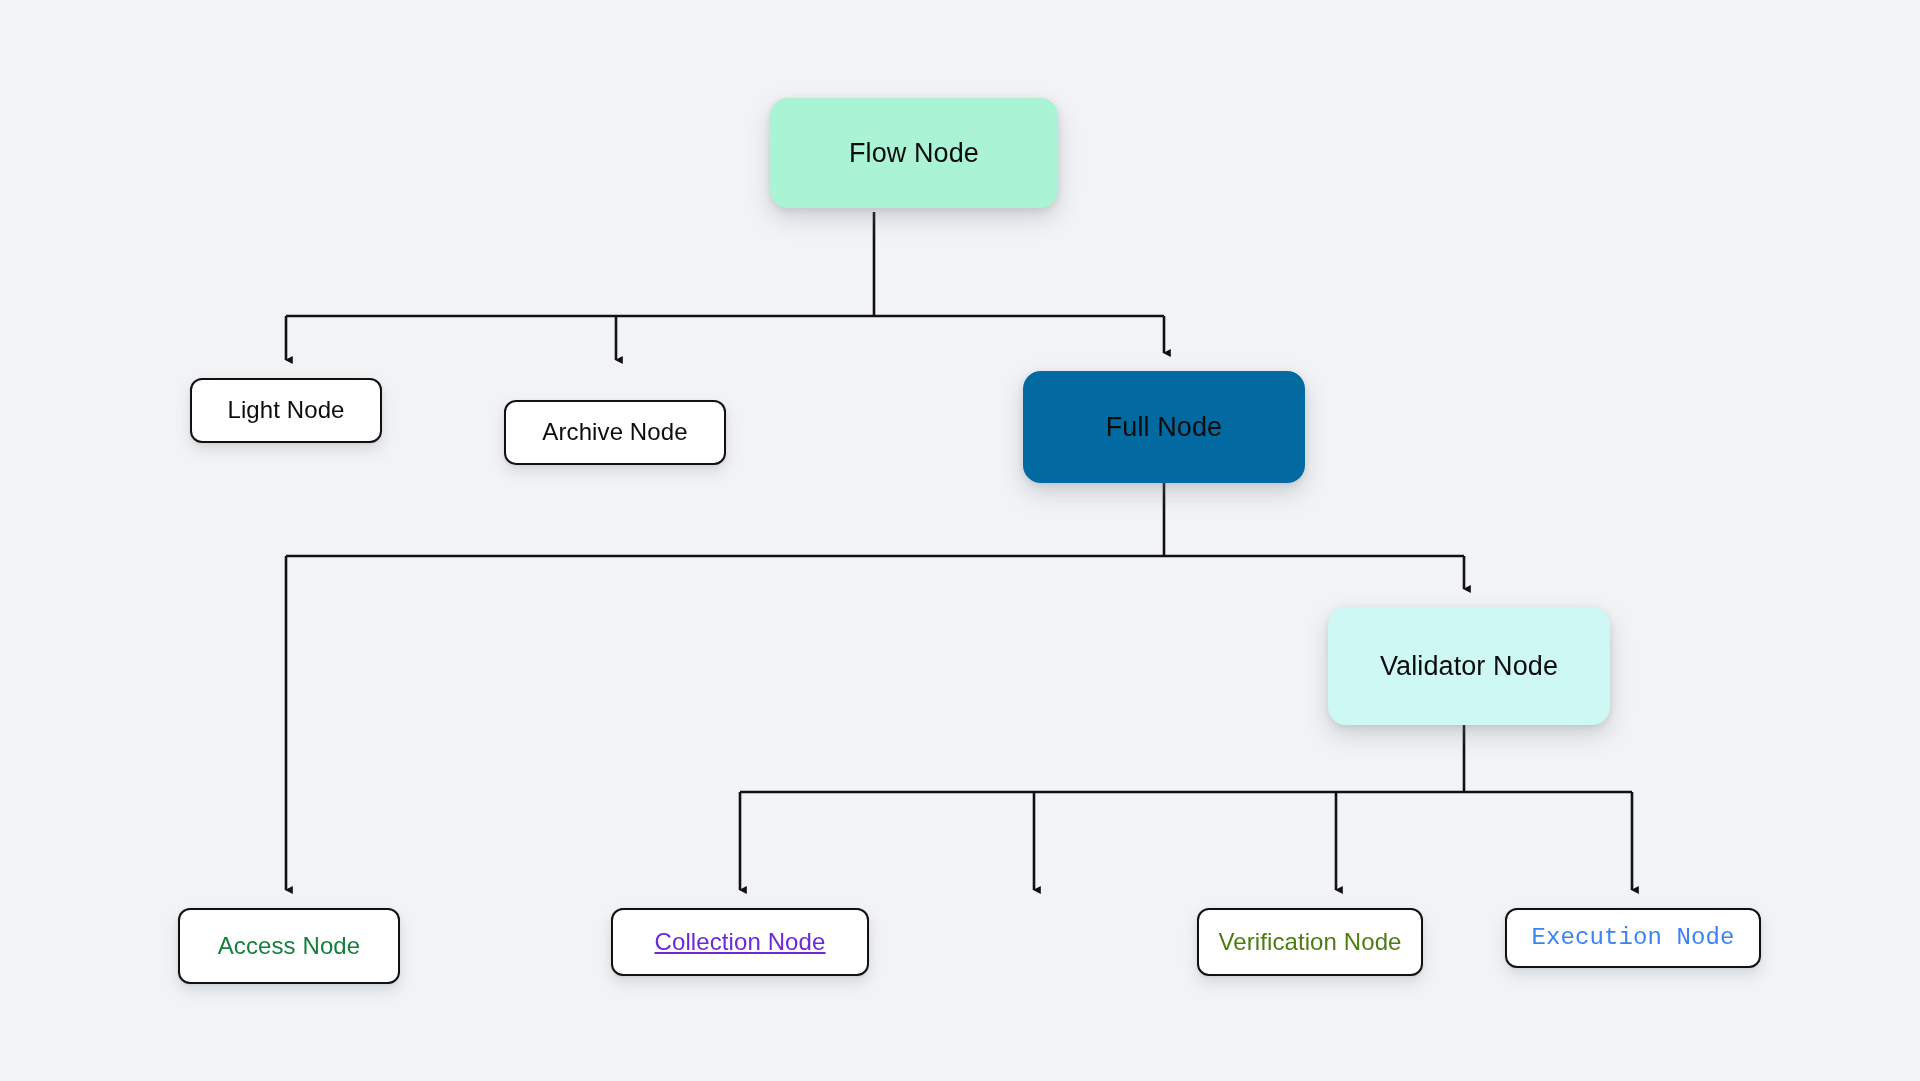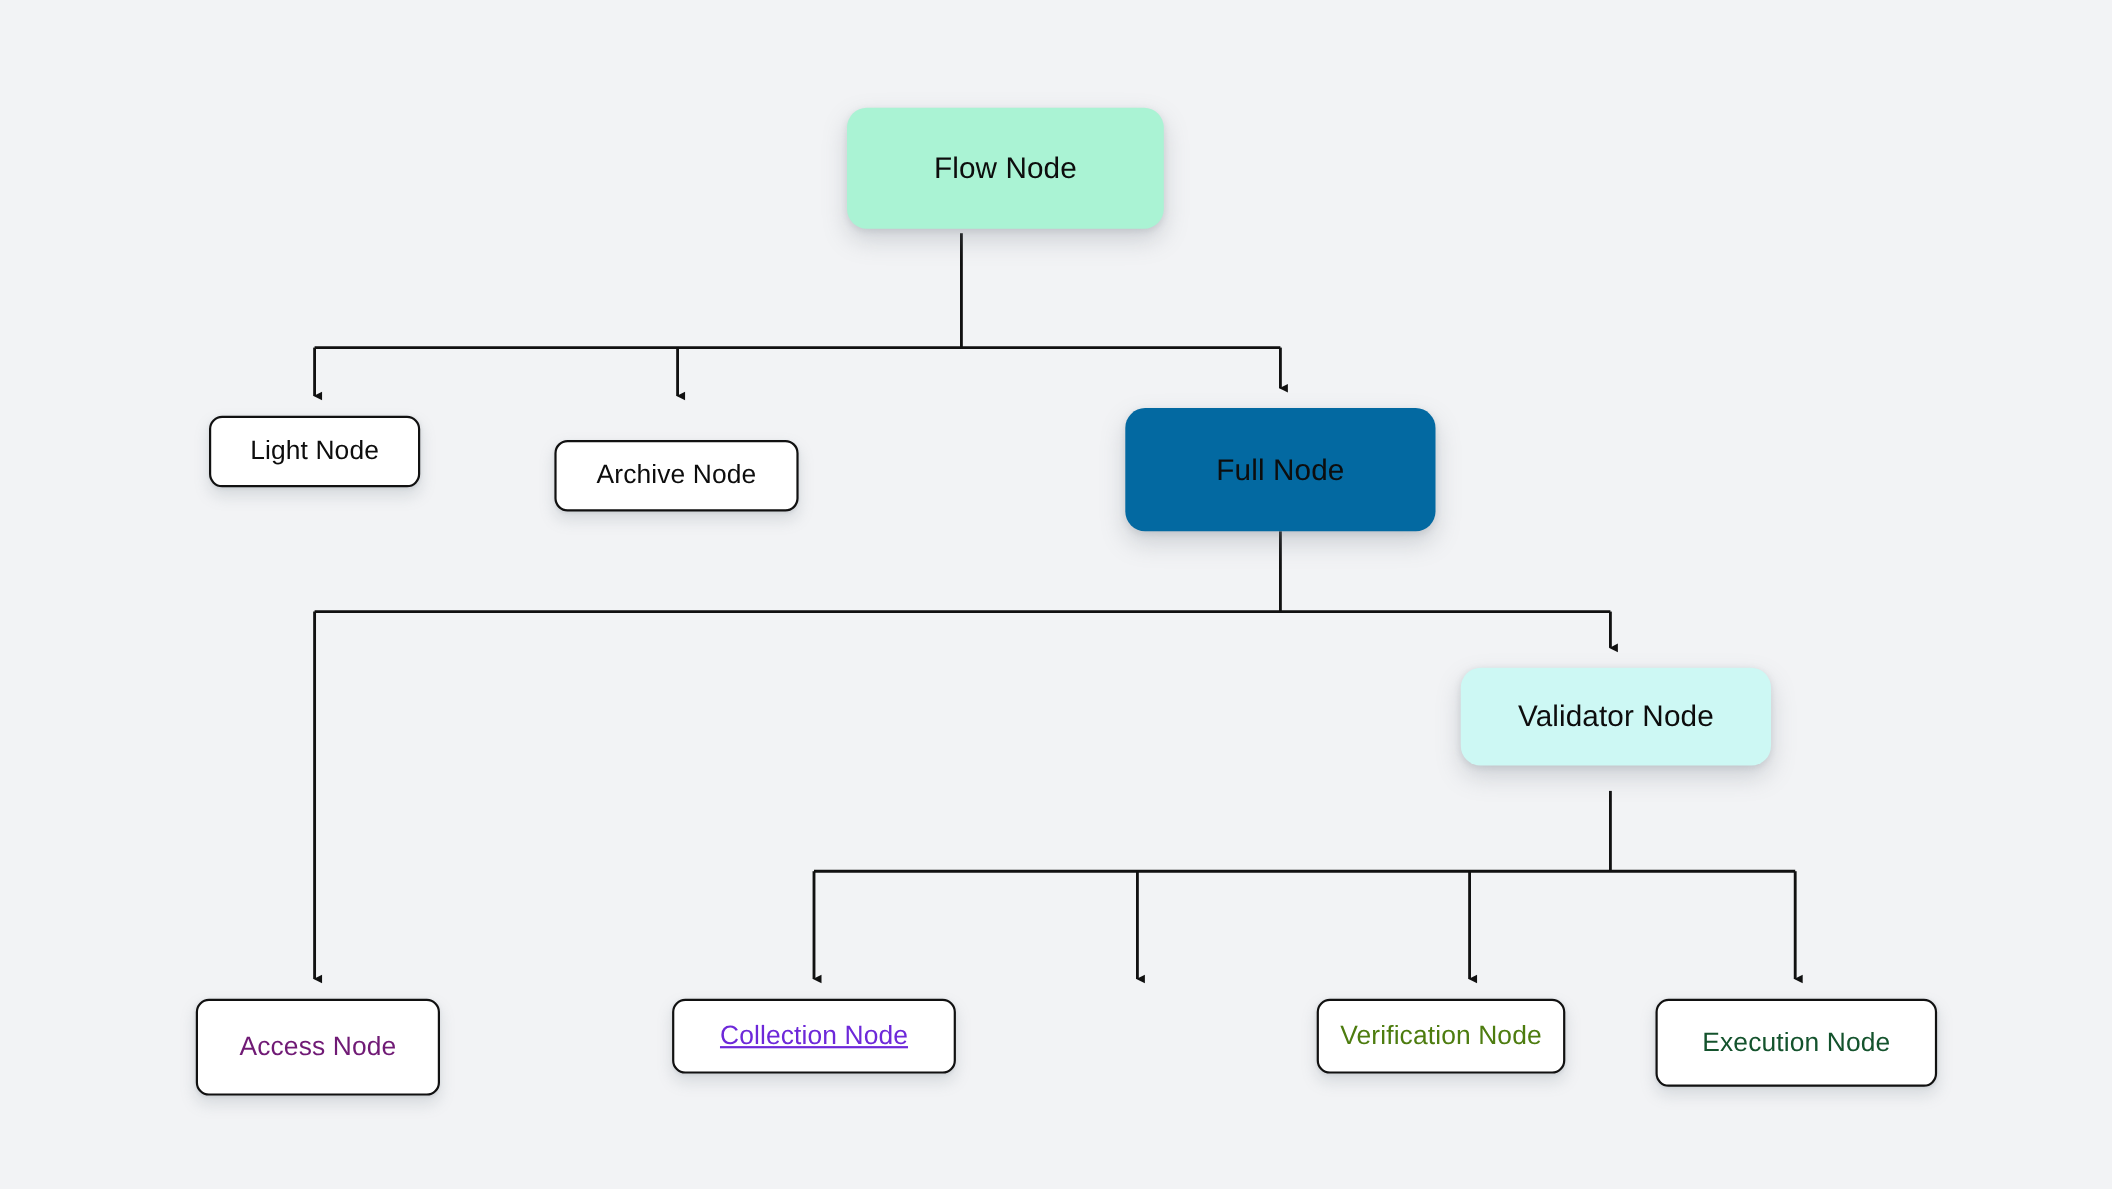--- a/index.html
+++ b/index.html
@@ -108,34 +108,34 @@
   </div>
 
   <div class="node outlined" id="node-archive" style="left: 504px; top: 400px; width: 222px; height: 65px; background: rgb(255, 255, 255); color: rgb(13, 13, 13);">
     <span class="node-label">Archive Node</span>
   </div>
 
   <div class="node soft" id="node-full" style="left: 1023px; top: 371px; width: 282px; height: 112px; background: #0369a1; color: rgb(13, 13, 13);">
     <span class="node-label">Full Node</span>
   </div>
 
-  <div class="node soft" id="node-validator" style="left: 1328px; top: 607px; width: 282px; height: 89px; background: rgb(205, 248, 244); color: rgb(13, 13, 13);">
+  <div class="node soft" id="node-validator" style="left: 1328px; top: 607px; width: 282px; height: 118px; background: rgb(205, 248, 244); color: rgb(13, 13, 13);">
     <span class="node-label">Validator Node</span>
   </div>
 
-  <div class="node outlined" id="node-access" style="left: 178px; top: 908px; width: 222px; height: 88px; background: rgb(255, 255, 255); color: #701a75;">
+  <div class="node outlined" id="node-access" style="left: 178px; top: 908px; width: 222px; height: 76px; background: rgb(255, 255, 255); color: #15803d;">
     <span class="node-label">Access Node</span>
   </div>
 
   <div class="node outlined" id="node-collection" style="left: 611px; top: 908px; width: 258px; height: 68px; background: rgb(255, 255, 255); color: #6d28d9; text-decoration: underline;">
     <span class="node-label">Collection Node</span>
   </div>
 
 
   <div class="node outlined" id="node-verification" style="left: 1197px; top: 908px; width: 226px; height: 68px; background: rgb(255, 255, 255); color: #4d7c0f;">
     <span class="node-label">Verification Node</span>
   </div>
 
-  <div class="node outlined" id="node-execution" style="left: 1505px; top: 908px; width: 256px; height: 80px; background: rgb(255, 255, 255); color: #14532d;">
+  <div class="node outlined" id="node-execution" style="left: 1505px; top: 908px; width: 256px; height: 60px; background: rgb(255, 255, 255); color: #3b82f6; font-family: Liberation Mono, monospace;">
     <span class="node-label">Execution Node</span>
   </div>
 
 </div>
 
 </body></html>

